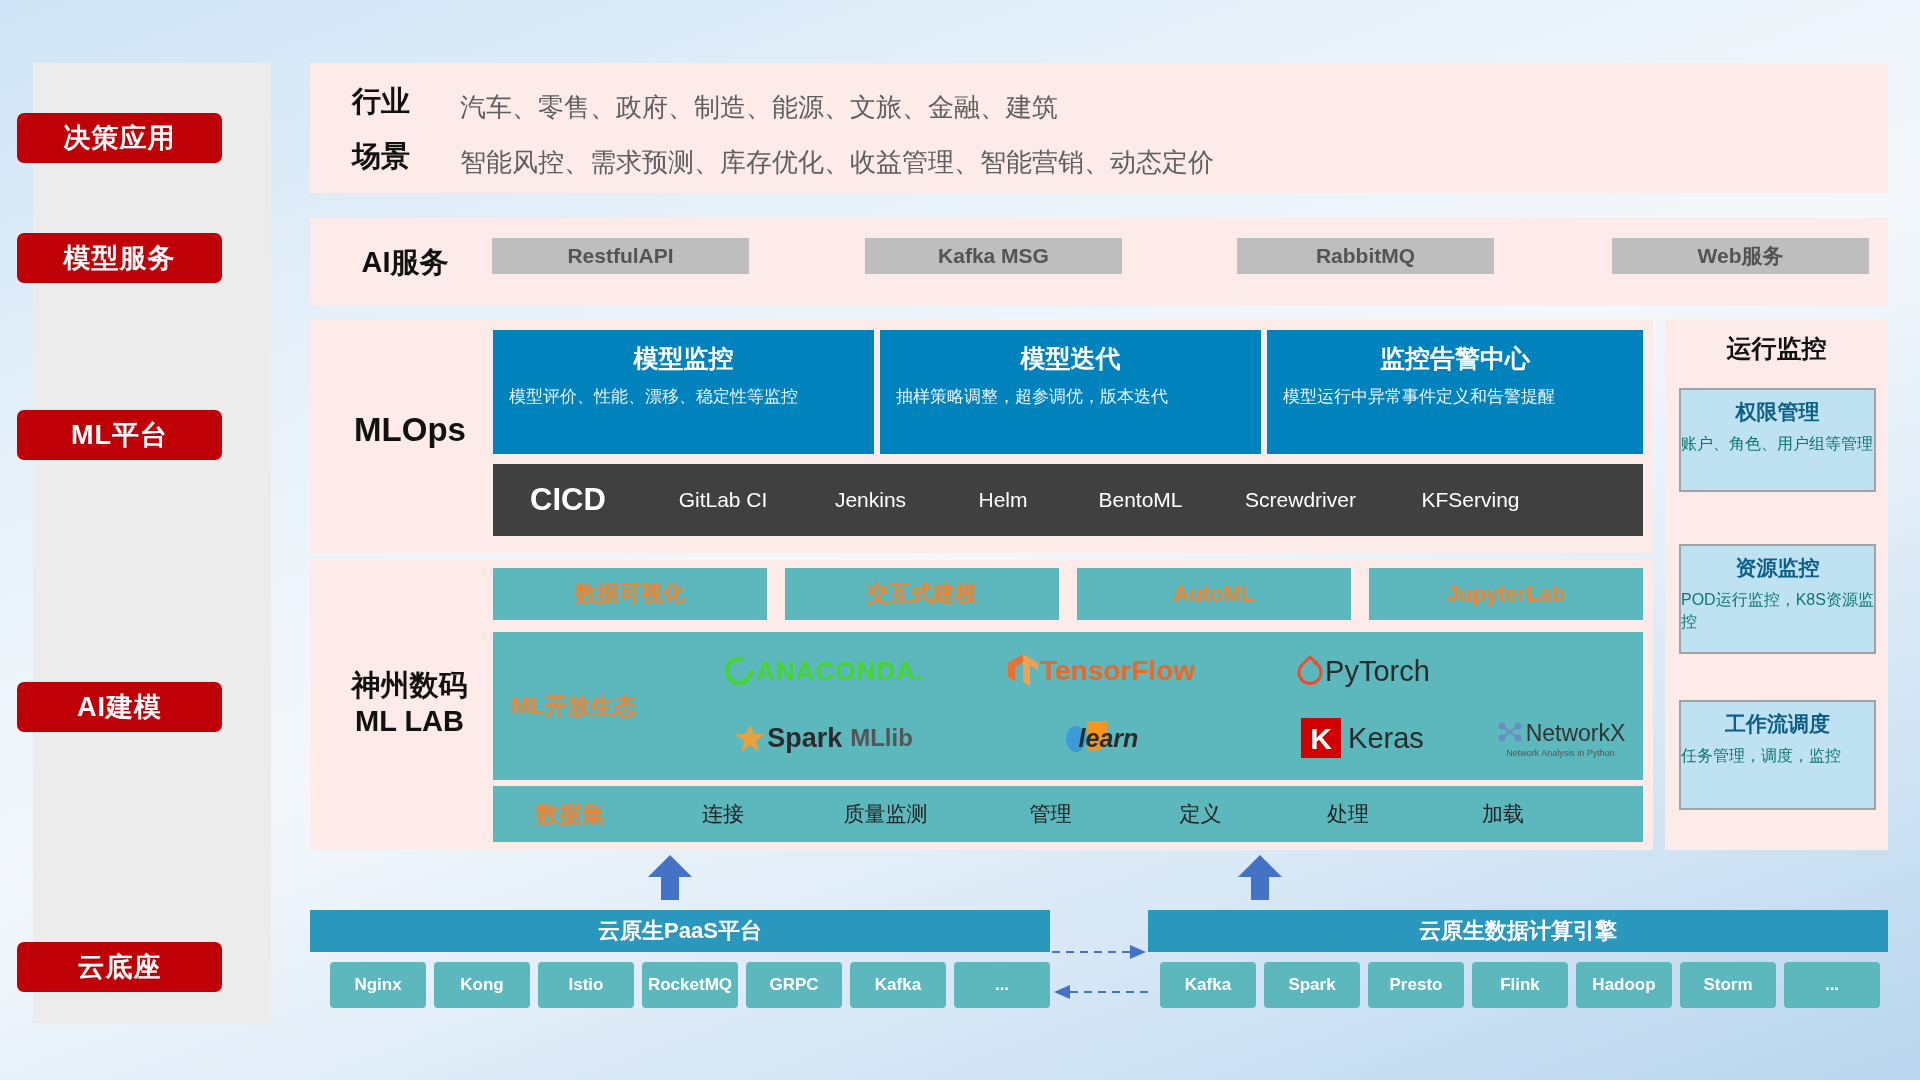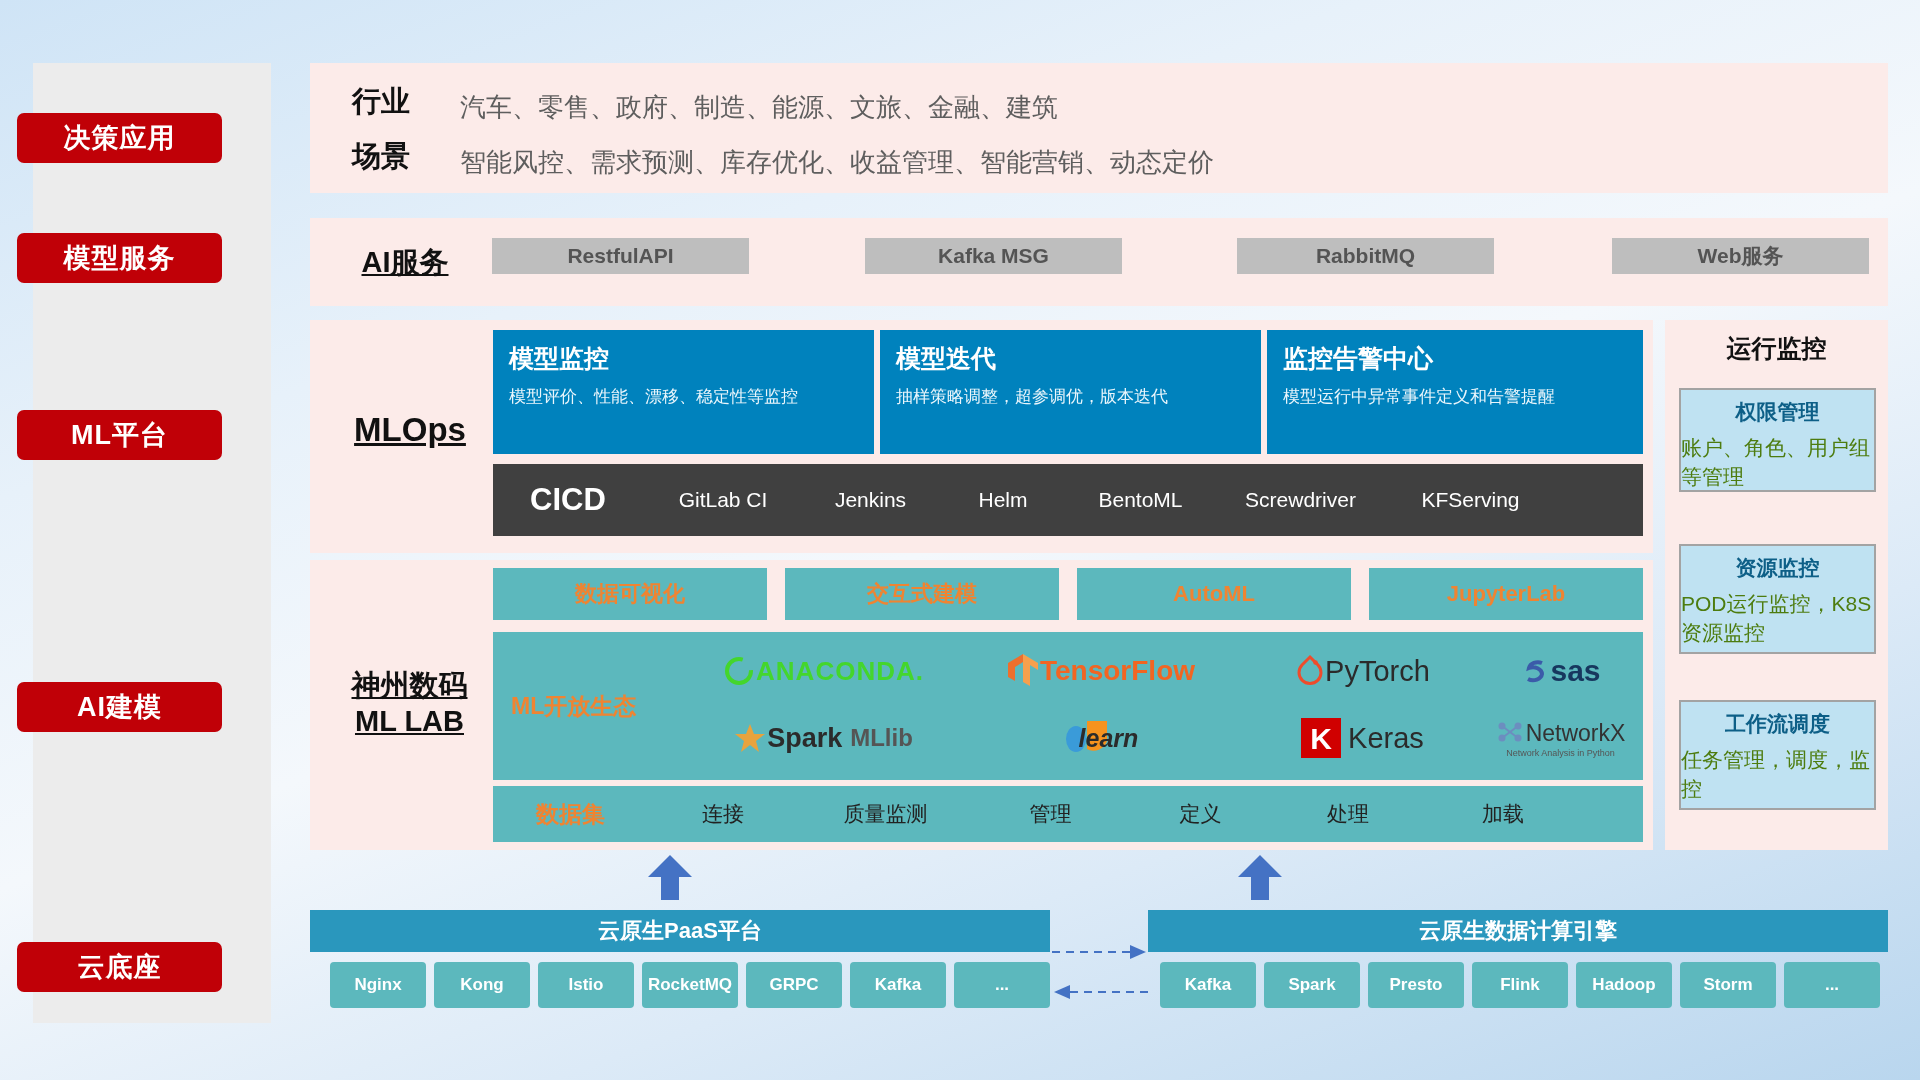--- a/index.html
+++ b/index.html
@@ -24,41 +24,41 @@
     display: flex; align-items: center; justify-content: center;
     letter-spacing: 1px;
   }
 
   
   .band { position: absolute; background: #fcebe9; }
 
   .band-label {
     position: absolute; color: #111; font-weight: bold;
     display: flex; align-items: center; justify-content: center;
-    line-height: 1.25; text-decoration: underline;
+    line-height: 1.25;
   }
 
   
   .kv-row { position: absolute; display: flex; align-items: center; }
   .kv-key { font-size: 29px; font-weight: bold; color: #111; width: 108px; }
   .kv-val { font-size: 26px; color: #5e5e5e; white-space: nowrap; margin-top: 12px; }
 
   
   .svc-pill {
     position: absolute; height: 36px; background: #bebebe;
     display: flex; align-items: center; justify-content: center;
     font-size: 21px; font-weight: bold; color: #545454;
   }
 
   
   .ops-card {
     position: absolute; background: #0082bd; color: #fff;
     padding: 12px 16px 10px;
   }
-  .ops-card h4 { font-size: 25px; font-weight: bold; margin-bottom: 10px; }
+  .ops-card h4 { font-size: 25px; text-align: center; font-weight: bold; margin-bottom: 10px; }
   .ops-card p { font-size: 17px; line-height: 1.45; color: #eaf6fc; font-weight: normal; }
 
   .cicd-bar {
     position: absolute; background: #404040; display: flex; align-items: center;
     color: #fff; overflow: hidden;
   }
   .cicd-title { font-size: 31px; font-weight: bold; width: 150px; text-align: center; flex: none; }
   .cicd-item { font-size: 21px; text-align: center; line-height: 1.05; word-break: break-all; }
 
   
@@ -77,21 +77,21 @@
   .ds-item { color: #222; font-size: 21px; text-align: center; }
 
   
   .mon-col { position: absolute; background: #fcebe9; }
   .mon-title { position: absolute; width: 100%; text-align: center; font-size: 25px; font-weight: bold; color: #111; }
   .mon-card {
     position: absolute; background: #bfe2f2; border: 2px solid #a3a3a3;
     padding: 8px 0;
   }
   .mon-card h5 { font-size: 21px; font-weight: bold; color: #0d5f87; text-align: center; margin-bottom: 7px; }
-  .mon-card p { font-size: 21px; color: #4d7c0f; line-height: 1.4; }
+  .mon-card p { font-size: 16px; color: #0f766e; line-height: 1.4; }
 
   
   .cloud-bar {
     position: absolute; background: #2a97bd; height: 42px;
     display: flex; align-items: center; justify-content: center;
     color: #fff; font-size: 22px; font-weight: bold;
   }
   .cloud-chip {
     position: absolute; height: 46px; background: #5cb8bd; border-radius: 4px;
     display: flex; align-items: center; justify-content: center;
@@ -209,26 +209,20 @@
         <polygon points="17,2 2,11 2,25 9,29 9,15 17,10" fill="#ee6f2d"></polygon>
       </svg>
       <span class="logo-txt" style="font-size:28px; color:#f26522;">TensorFlow</span>
     </div>
     <div class="logo-cell" style="left:752px; top:8px; width:235px; height:62px;">
       <svg width="30" height="34" viewBox="0 0 30 34" aria-hidden="true">
         <path d="M15 3 L23 11 A11 11 0 1 1 7 11 Z" fill="none" stroke="#ee4c2c" stroke-width="3"></path>
         <circle cx="20.5" cy="8.5" r="2.3" fill="#ee4c2c"></circle>
       </svg>
       <span class="logo-txt" style="font-size:29px; color:#2b2b2b; font-weight:normal;">PyTorch</span>
-    </div>
-    <div class="logo-cell" style="left:990px; top:8px; width:155px; height:62px;">
-      <svg width="30" height="30" viewBox="0 0 30 30" aria-hidden="true">
-          <path d="M22 7 A9 7 0 0 0 9 12 A9 7 0 0 1 22 18 A9 7 0 0 1 8 23" fill="none" stroke="#3b5ba9" stroke-width="4"></path>
-        </svg>
-      <span class="logo-txt" style="font-size:30px; color:#17375e;">sas</span>
     </div>
 
     <div class="logo-cell" style="left:195px; top:74px; width:270px; height:64px;">
       <svg width="34" height="32" viewBox="0 0 34 32" aria-hidden="true">
           <polygon points="17,2 21,12 32,12 23,19 26,30 17,23 8,30 11,19 2,12 13,12" fill="#e8a33d"></polygon>
         </svg>
       <span class="logo-txt" style="font-size:27px; color:#2b2b2b;">Spark</span>
       <span class="logo-txt" style="font-size:24px; color:#555; font-weight:bold; margin-left:8px;">MLlib</span>
     </div>
     <div class="logo-cell" style="left:470px; top:74px; width:275px; height:64px;">

